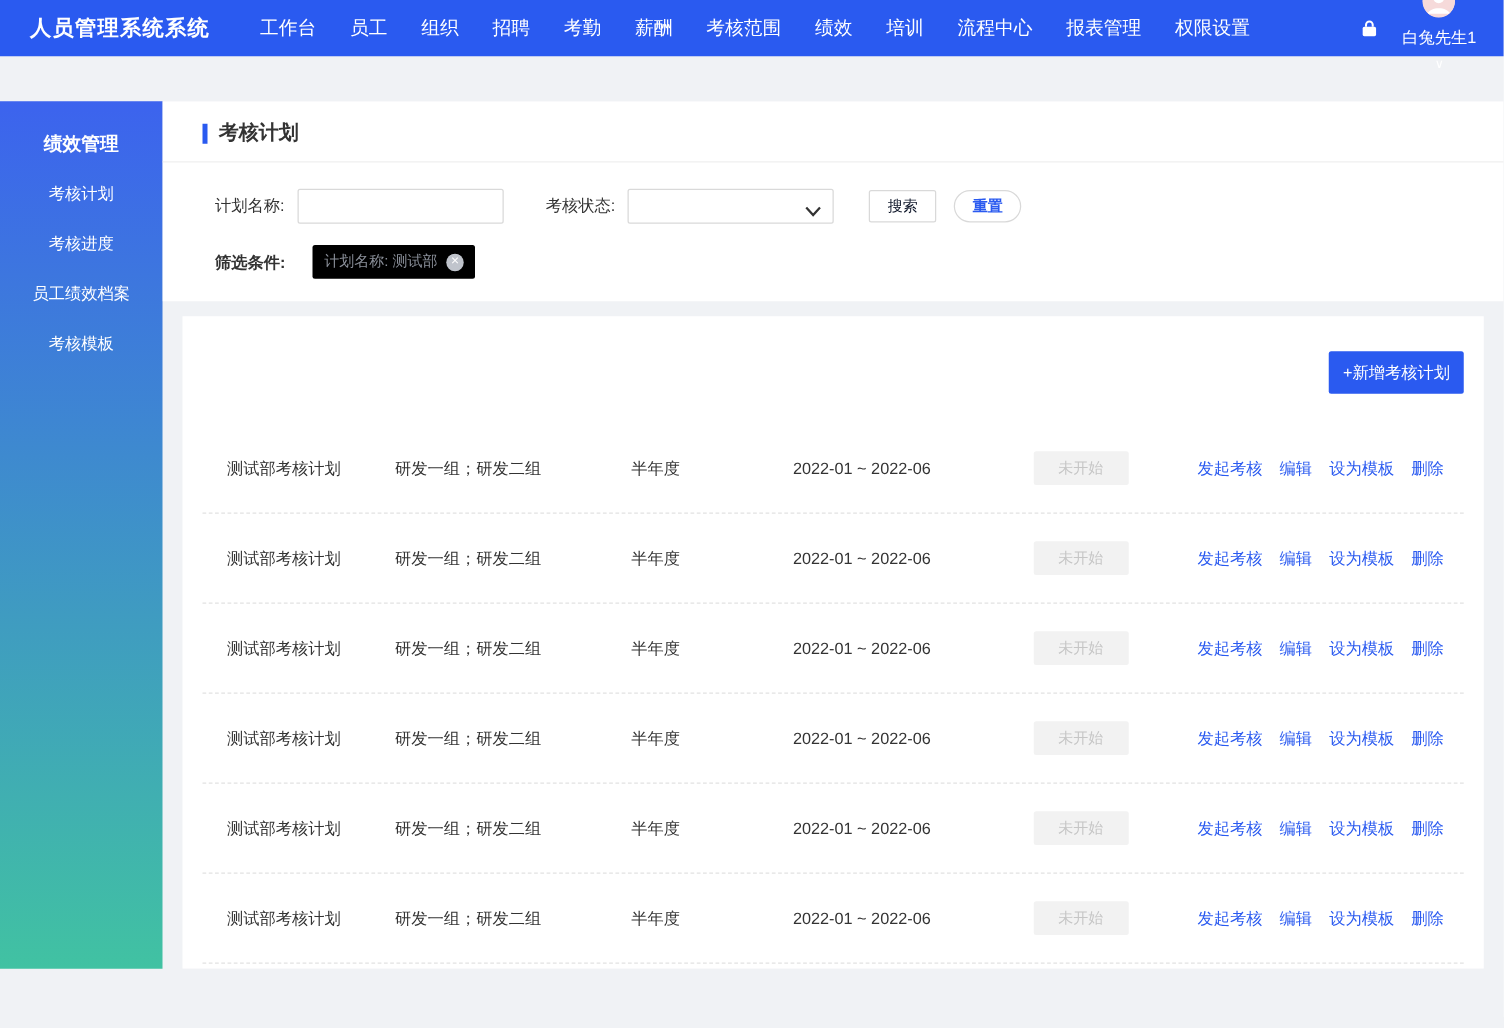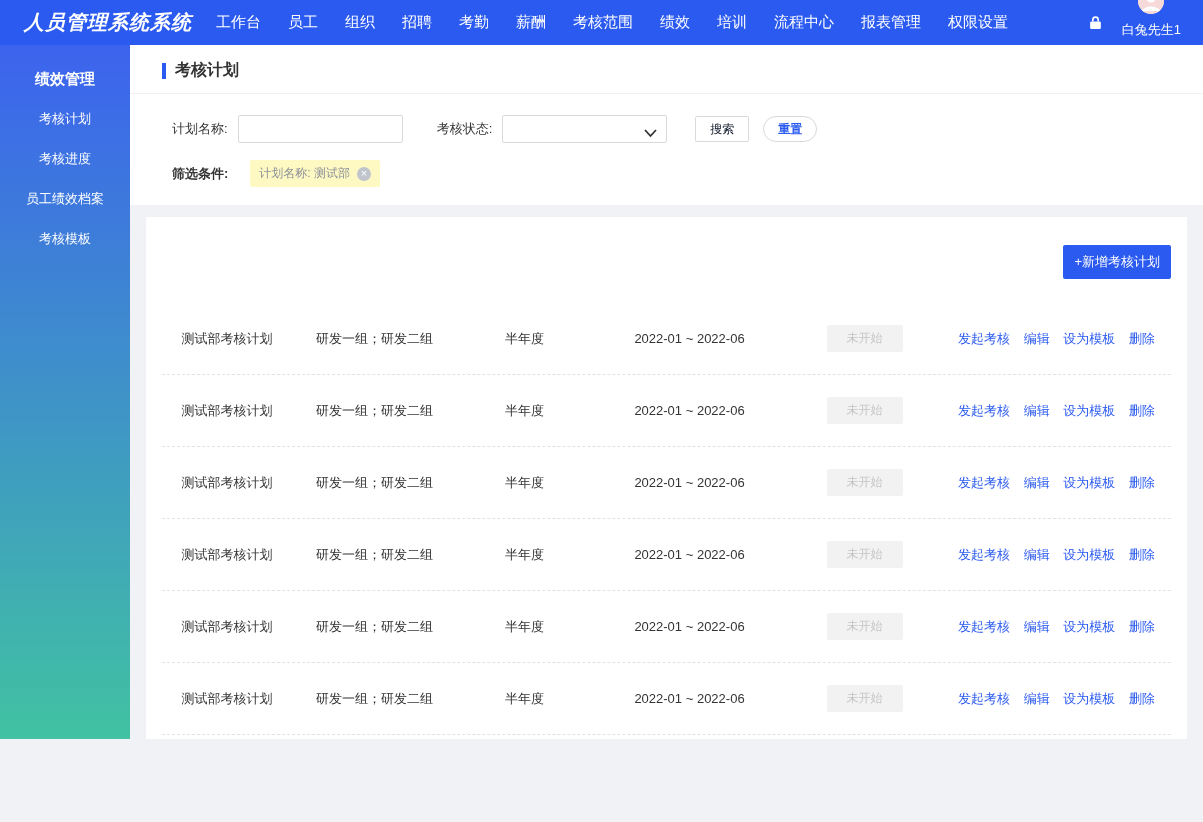--- a/index.html
+++ b/index.html
@@ -11,30 +11,30 @@
   }
   :root{
     --accent:#2a5af0;
     --page-bg:#f0f2f5;
   }
   
   .topbar{
     height:45px; background:var(--topbar-bg,#2a5af0);
     display:flex; align-items:center; padding:0 22px 0 24px; color:#fff;
   }
-  .logo{ font-size:20px; font-weight:bold; letter-spacing:1px; margin-right:24px; white-space:nowrap;font-style:italic; }
+  .logo{ font-size:17px; font-weight:bold; letter-spacing:1px; margin-right:40px; white-space:nowrap; }
   .nav{ display:flex; gap:27px; font-size:15px; }
   .nav-item{ color:#fff; cursor:pointer; white-space:nowrap; }
   .topbar-right{ margin-left:auto; display:flex; align-items:center; gap:20px; }
   .lock-wrap{ display:flex; align-items:center; cursor:pointer; }
   .user{ display:flex; align-items:center; gap:7px; font-size:13px; cursor:pointer;flex-direction:column; }
   .avatar{ width:26px; height:26px; border-radius:50%; overflow:hidden; background:#f6dada; flex-shrink:0; }
   .caret{ font-size:10px; }
   
-  .layout{ display:flex; height:694px; }
+  .layout{ display:flex; height:694px;margin-top:36px; }
   .sidebar{
     width:130px; flex-shrink:0; color:#fff; padding-top:12px;
     background:linear-gradient(180deg,var(--side-top,#3c63ee) 0%,var(--side-bottom,#41c2a2) 100%);
   }
   .side-title{ text-align:center; font-size:15px; font-weight:bold; padding:13px 0 10px; }
   .side-item{ text-align:center; font-size:13px; padding:11px 0; cursor:pointer; white-space:nowrap; }
   .side-item.active{ font-weight:normal; }
   .main{ flex:1; display:flex; flex-direction:column; overflow:hidden; }
   
   .panel-top{ background:#fff; }
@@ -57,21 +57,21 @@
   .btn{
     height:26px; padding:0 14px; background:#fff; border:1px solid #d9d9d9;
     border-radius:2px; font-size:12px; color:#0f172a; cursor:pointer;
     font-family:inherit;
   }
   .btn.search{ margin-left:28px; }
   .btn.reset{ margin-left:14px; color:var(--accent,#2a5af0); font-weight:bold;border-radius:13px; }
   .applied-row{ display:flex; align-items:center; padding:17px 18px 18px 42px; font-size:13px; }
   .applied-label{ font-weight:bold; color:#333; margin-right:22px; }
   .tag{
-    display:inline-flex; align-items:center; gap:7px; background:#fef9c3;
+    display:inline-flex; align-items:center; gap:7px; background:#000000;
     color:#8a8f99; font-size:12px; padding:5px 9px; border-radius:2px;
   }
   .tag-close{
     width:14px; height:14px; border-radius:50%; background:#c0c4cc; color:#fff;
     font-size:11px; line-height:13px; text-align:center; cursor:pointer; display:inline-block;
   }
   .gap{ height:12px; }
   
   .card{ background:#fff; margin:0 16px; flex:1; padding:14px 16px 0; overflow:hidden; }
   .card-head{ display:flex; justify-content:flex-end; padding:14px 0 24px; }

